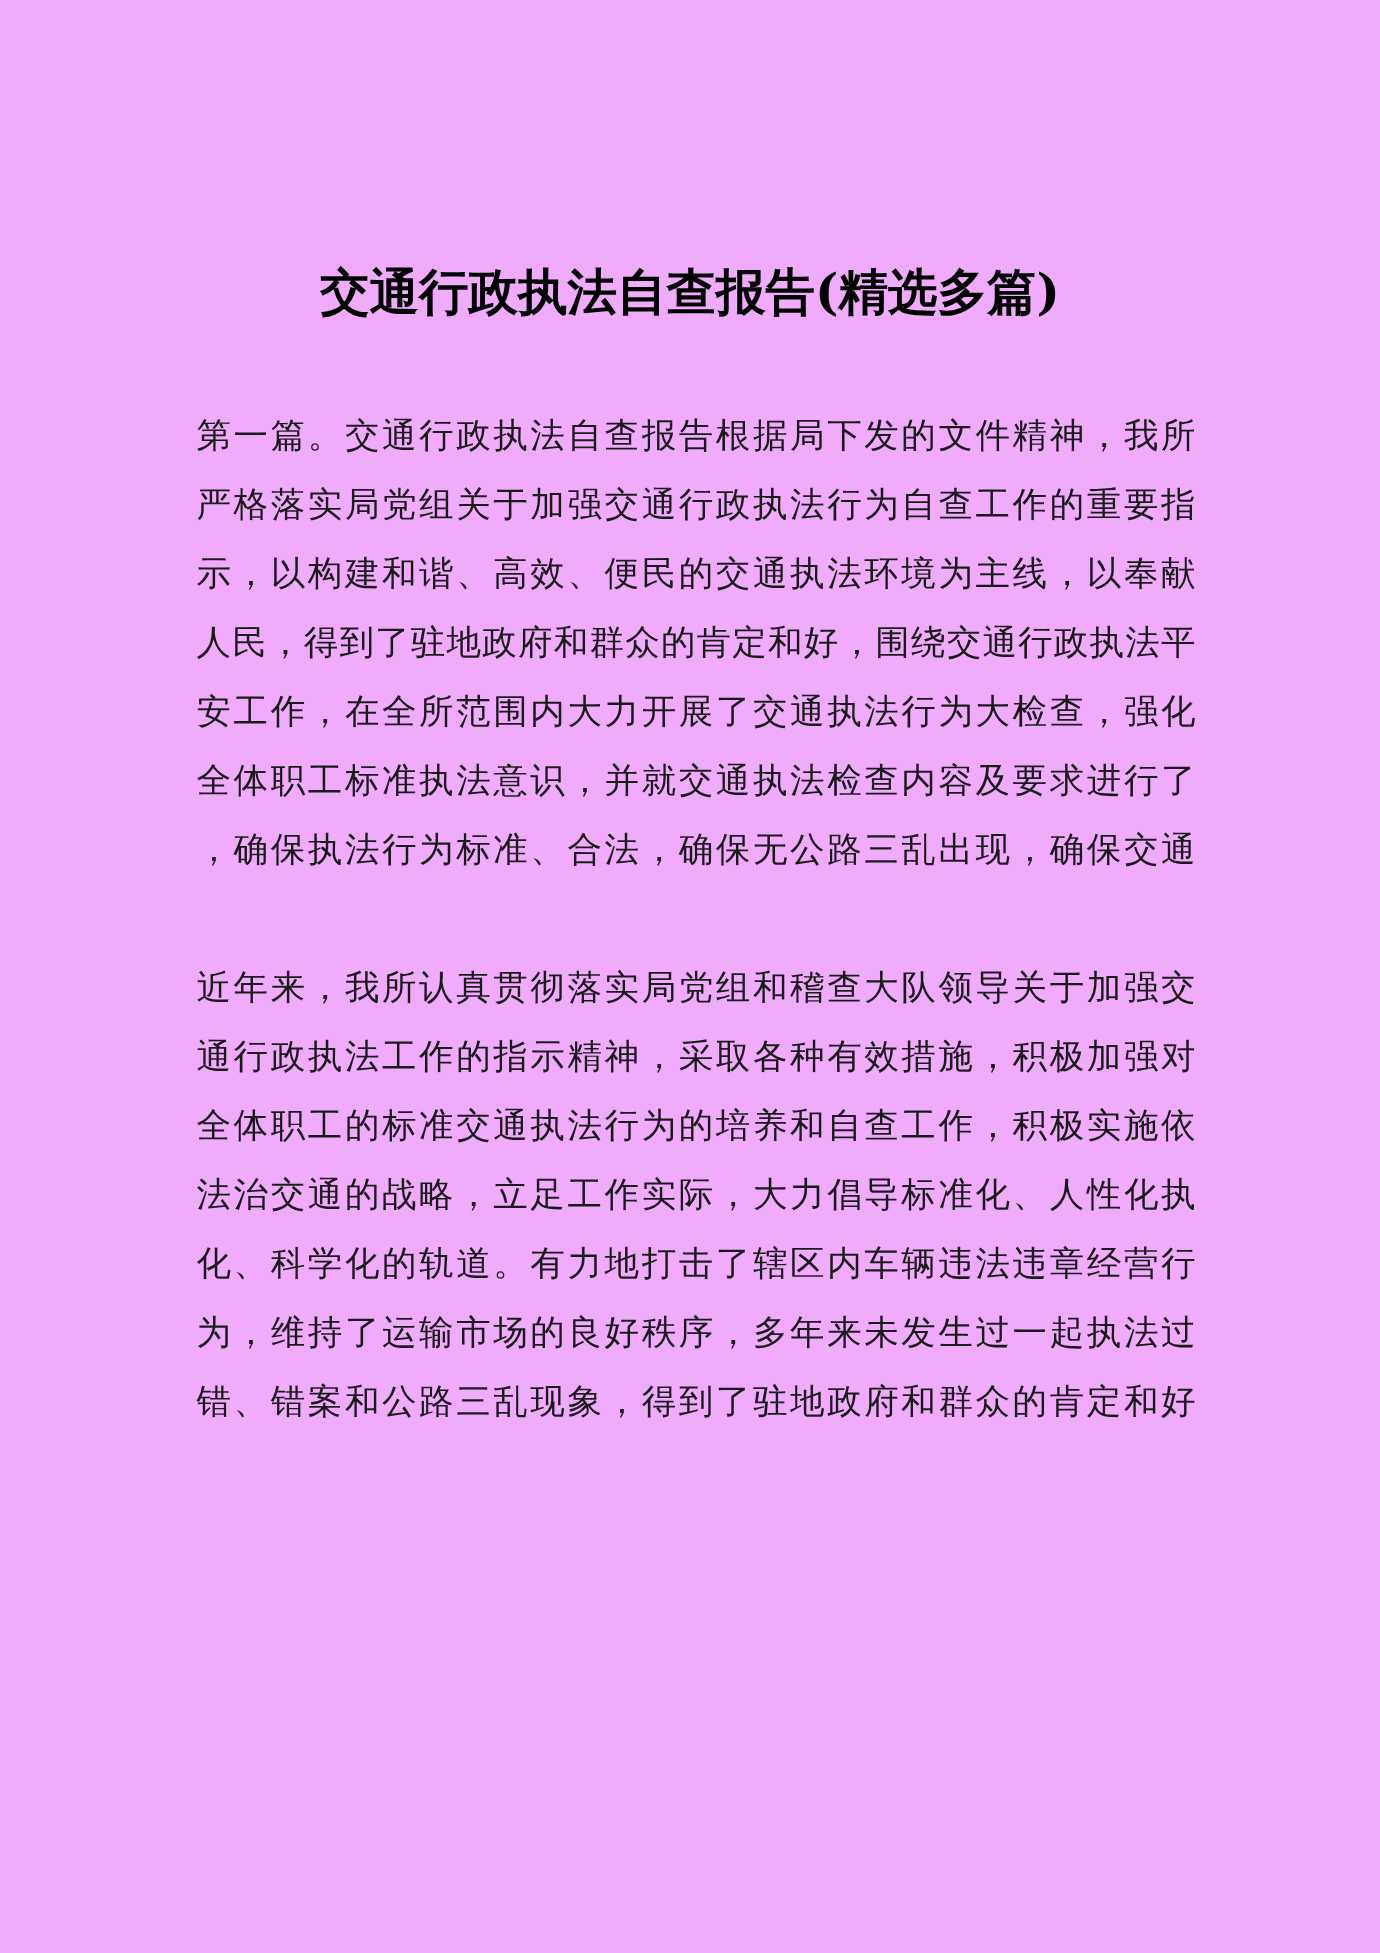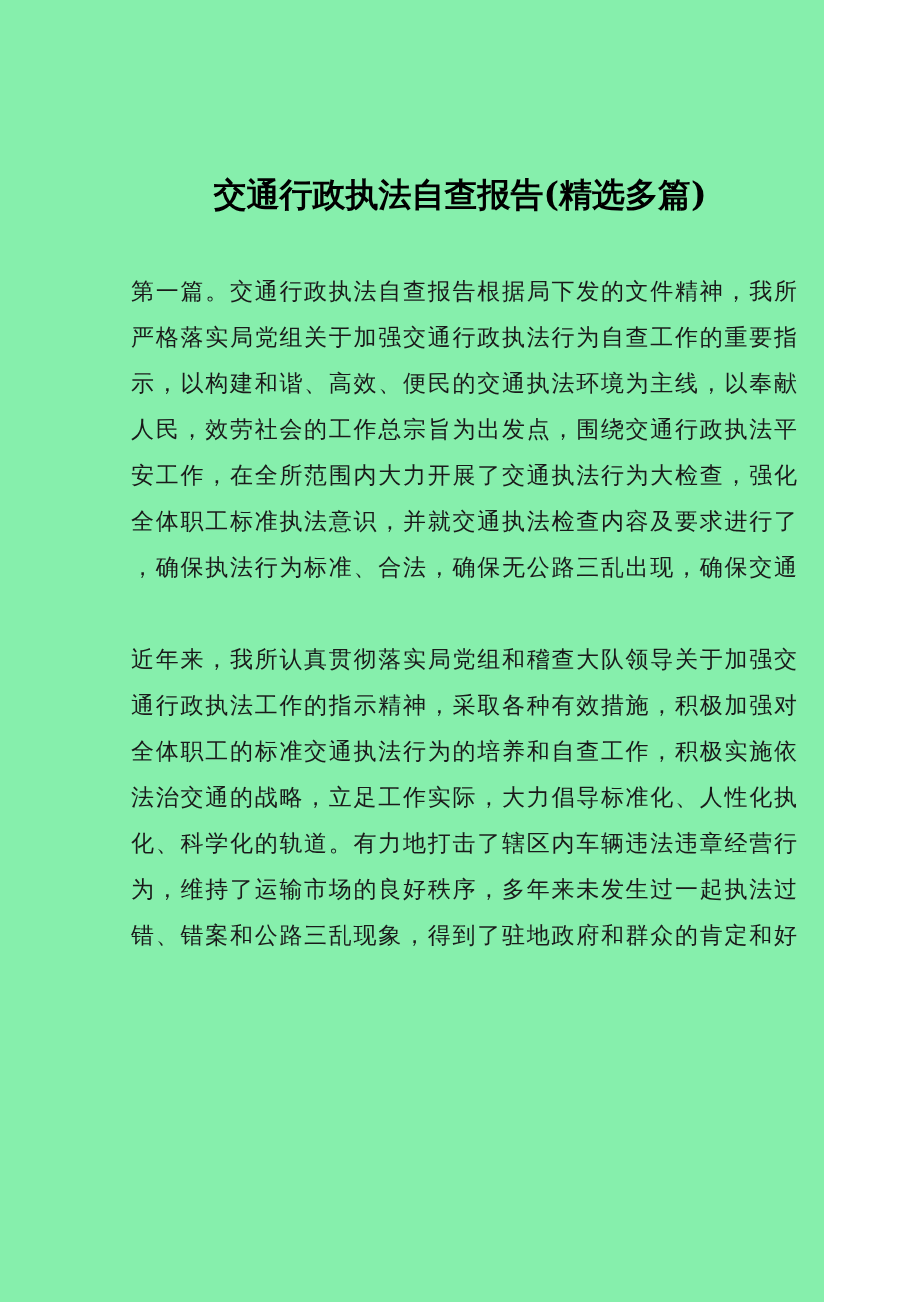--- a/index.html
+++ b/index.html
@@ -11,23 +11,23 @@
       width: 920px;
       height: 1302px;
       position: relative;
       overflow: hidden;
       color: #111111;
     }
     .page {
       position: absolute;
       left: 0;
       top: 0;
-      width: 824px;
+      width: 920px;
       height: 1302px;
-      background: #86efac;
+      background: #f0abfc;
     }
     .doc-title {
       position: absolute;
       top: 172px;
       left: 0;
       width: 920px;
       text-align: center;
       font-family: "DejaVu Serif", "Liberation Serif", serif;
       font-size: 33px;
       font-weight: bold;
@@ -71,21 +71,21 @@
 <div class="page">
 
   <h1 class="doc-title">交通行政执法自查报告(精选多篇)</h1>
 
   <div class="body-text">
 
     <p class="para">
       <span class="line">第一篇。交通行政执法自查报告根据局下发的文件精神，我所</span>
       <span class="line">严格落实局党组关于加强交通行政执法行为自查工作的重要指</span>
       <span class="line">示，以构建和谐、高效、便民的交通执法环境为主线，以奉献</span>
-      <span class="line">人民，效劳社会的工作总宗旨为出发点，围绕交通行政执法平</span>
+      <span class="line">人民，得到了驻地政府和群众的肯定和好，围绕交通行政执法平</span>
       <span class="line">安工作，在全所范围内大力开展了交通执法行为大检查，强化</span>
       <span class="line">全体职工标准执法意识，并就交通执法检查内容及要求进行了</span>
       <span class="line">，确保执法行为标准、合法，确保无公路三乱出现，确保交通</span>
     </p>
 
     <p class="para">
       <span class="line">近年来，我所认真贯彻落实局党组和稽查大队领导关于加强交</span>
       <span class="line">通行政执法工作的指示精神，采取各种有效措施，积极加强对</span>
       <span class="line">全体职工的标准交通执法行为的培养和自查工作，积极实施依</span>
       <span class="line">法治交通的战略，立足工作实际，大力倡导标准化、人性化执</span>

